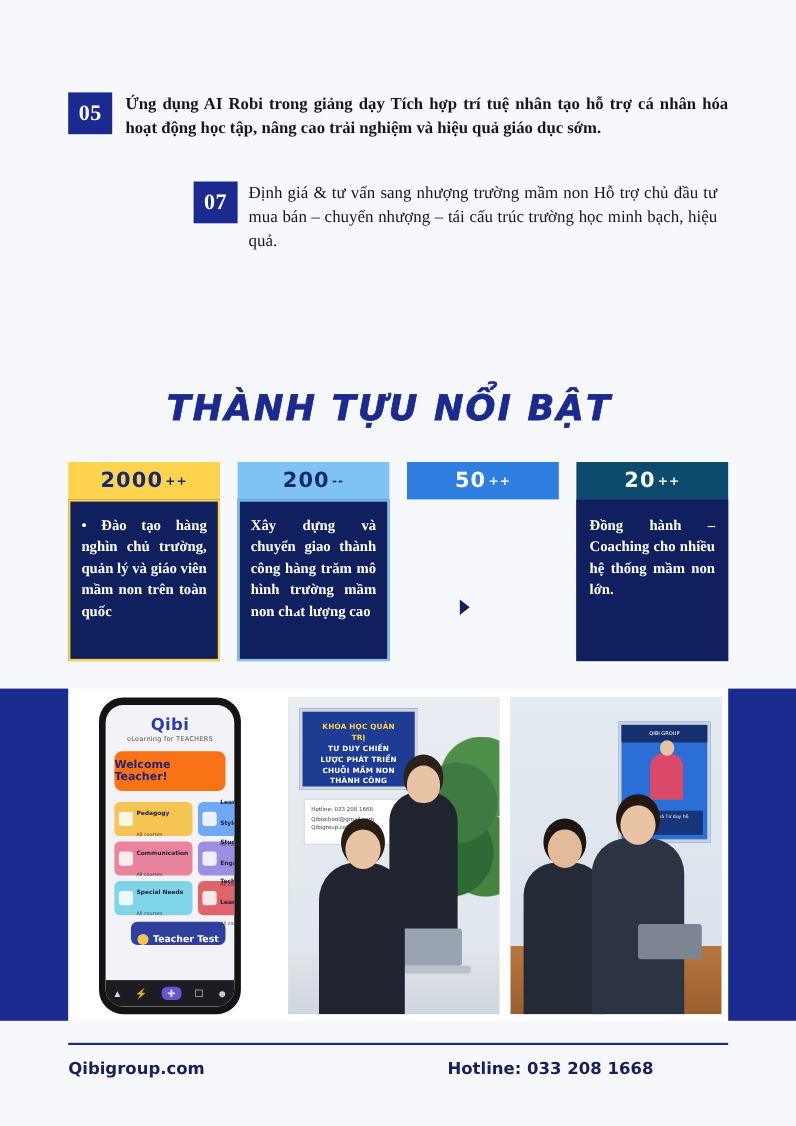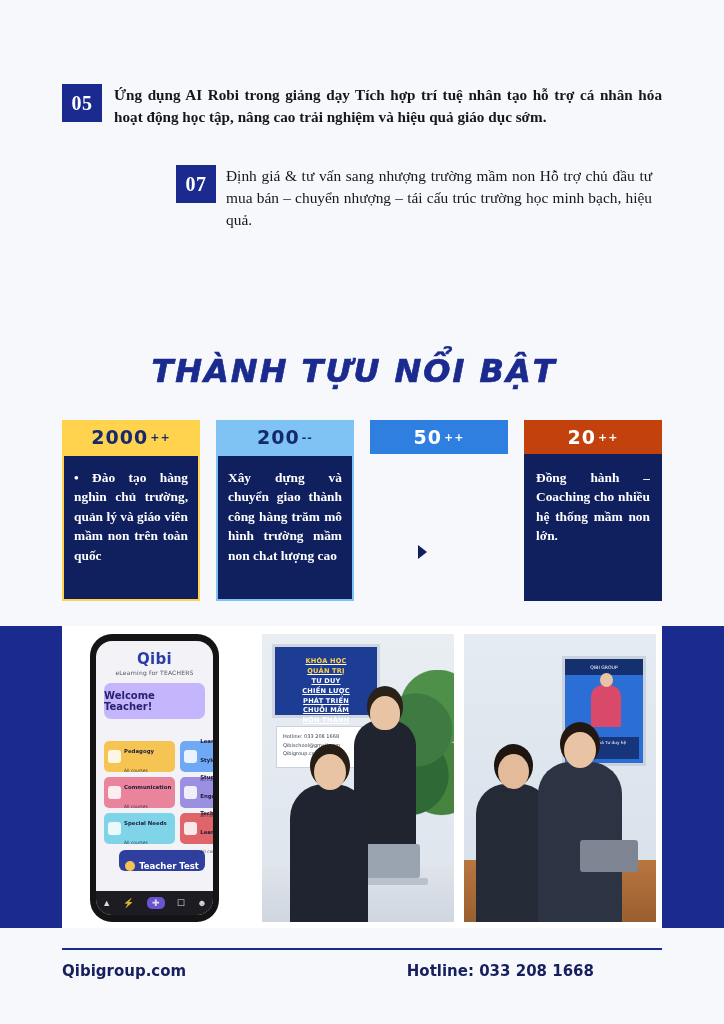--- a/index.html
+++ b/index.html
@@ -99,21 +99,21 @@
     letter-spacing: 1px;
   }
   .stat-head sup {
     font-size: 11px;
     margin-left: 2px;
     vertical-align: super;
   }
   .h1 { background: #ffd34d; color: #152a6e; }
   .h2 { background: #7fc3f5; color: #152a6e; }
   .h3 { background: #2f7fe0; color: #ffffff; }
-  .h4 { background: #c2410c; color: #ffffff; }
+  .h4 { background: #0c4a6e; color: #ffffff; }
 
   .stat-body {
     background: #10205e;
     color: #ffffff;
     height: 147px;
     padding: 12px 10px 10px 10px;
     font-family: "Liberation Serif", serif;
     font-size: 13.4px;
     line-height: 1.45;
     text-align: justify;
@@ -183,22 +183,22 @@
   }
   .phone-sub {
     text-align: center;
     font-family: "DejaVu Sans", sans-serif;
     font-size: 6px;
     color: #555;
     margin-top: 1px;
     letter-spacing: 0.2px;
   }
   .phone-welcome {
-    margin: 7px 8px 16px 8px;
-    background: #c4b5fd;
+    margin: 7px 8px 4px 8px;
+    background: #f97316;
     border-radius: 7px;
     height: 36px;
     display: flex;
     align-items: center;
     justify-content: center;
     color: #2a2170;
     font-family: "DejaVu Sans", sans-serif;
     font-weight: bold;
     font-size: 10px;
   }
@@ -278,21 +278,21 @@
   .photo-1 { left: 262px; }
   .photo-2 { left: 464px; }
 
   
   .p1-wall { position:absolute; inset:0; background: linear-gradient(#e9eef3, #dde4ec); }
   .p1-screen {
     position: absolute; left: 10px; top: 10px; width: 108px; height: 74px;
     background: #1d3c94; border: 3px solid #cfd6e0;
     color: #fff; font-family: "DejaVu Sans", sans-serif;
     font-size: 6.6px; font-weight: bold; text-align: center;
-    padding: 10px 24px; line-height: 1.5; letter-spacing: .2px; text-decoration: underline;
+    padding: 10px 12px; line-height: 1.5; letter-spacing: .2px;
   }
   .p1-screen .hl { color: #ffd34d; }
   .p1-card {
     position: absolute; left: 14px; top: 92px; width: 92px; height: 42px;
     background: #ffffff; border: 1px solid #c9d2de;
     font-family: "DejaVu Sans", sans-serif; font-size: 5px; color: #35404f;
     padding: 5px 6px; line-height: 1.7;
   }
   .p1-plant {
     position: absolute; right: -6px; top: 36px; width: 74px; height: 150px;

